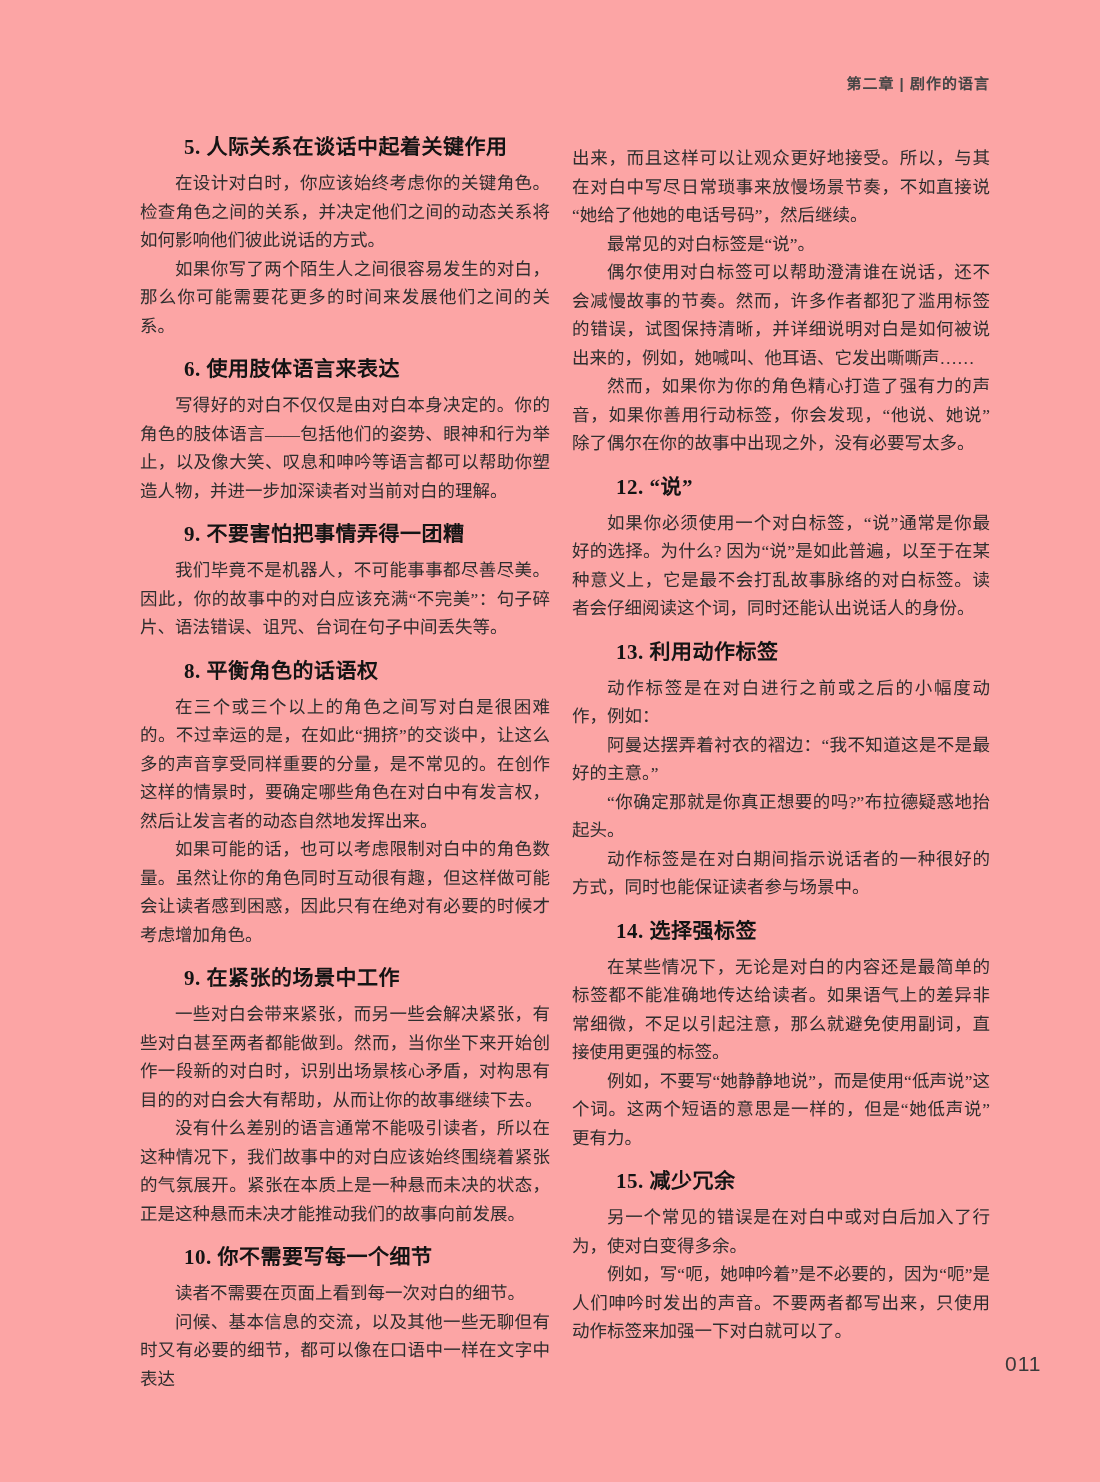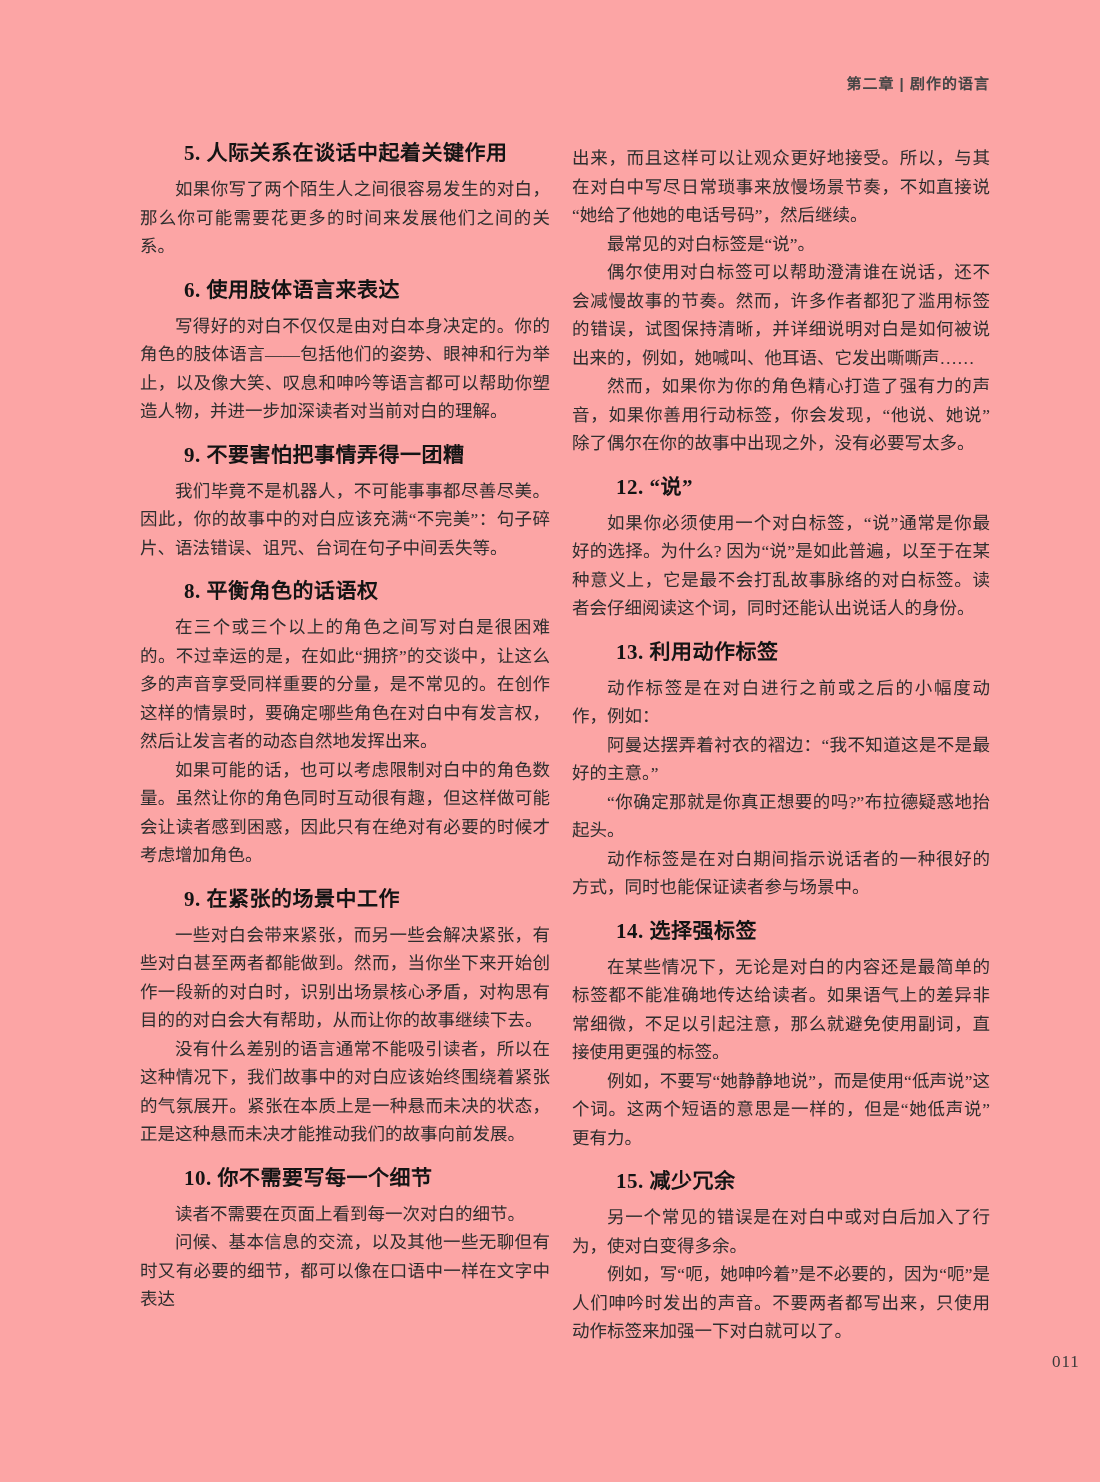--- a/index.html
+++ b/index.html
@@ -37,53 +37,53 @@
   .col-right { left: 572px; width: 418px; }
   .sec-heading {
     margin: 16px 0 9px 0;
     font-size: 21px;
     line-height: 26px;
     font-weight: bold;
     color: #141414;
     text-indent: 44px;
     letter-spacing: 0.5px;
   }
-  .col-left .sec:first-child .sec-heading { margin-top: 10px; }
+  .col-left .sec:first-child .sec-heading { margin-top: 4px; }
   .para {
     margin: 0;
     font-size: 17.5px;
     line-height: 28.5px;
     text-align: justify;
     text-justify: inter-character;
     text-indent: 2em;
     color: #2e2e2e;
   }
   .para.no-indent { text-indent: 0; margin-top: 14px; }
   .page-number {
     position: absolute;
     top: 1352px;
     left: 1005px;
-    font-family: Liberation Serif, serif;
-    font-size: 17px;
+    font-family: Liberation Sans, sans-serif;
+    font-size: 21px;
     letter-spacing: 1px;
     color: #3a3a3a;
-    margin-left: 47px;
   }
 </style>
 </head>
 <body>
 
 <div class="page">
 
   <div class="page-header">第二章 | 剧作的语言</div>
 
   <div class="col col-left">
 
     <div class="sec">
       <h2 class="sec-heading">5. 人际关系在谈话中起着关键作用</h2>
+      <p class="para">在设计对白时，你应该始终考虑你的关键角色。检查角色之间的关系，并决定他们之间的动态关系将如何影响他们彼此说话的方式。</p>
       <p class="para">如果你写了两个陌生人之间很容易发生的对白，那么你可能需要花更多的时间来发展他们之间的关系。</p>
     </div>
 
     <div class="sec">
       <h2 class="sec-heading">6. 使用肢体语言来表达</h2>
       <p class="para">写得好的对白不仅仅是由对白本身决定的。你的角色的肢体语言——包括他们的姿势、眼神和行为举止，以及像大笑、叹息和呻吟等语言都可以帮助你塑造人物，并进一步加深读者对当前对白的理解。</p>
     </div>
 
     <div class="sec">
       <h2 class="sec-heading">9. 不要害怕把事情弄得一团糟</h2>

